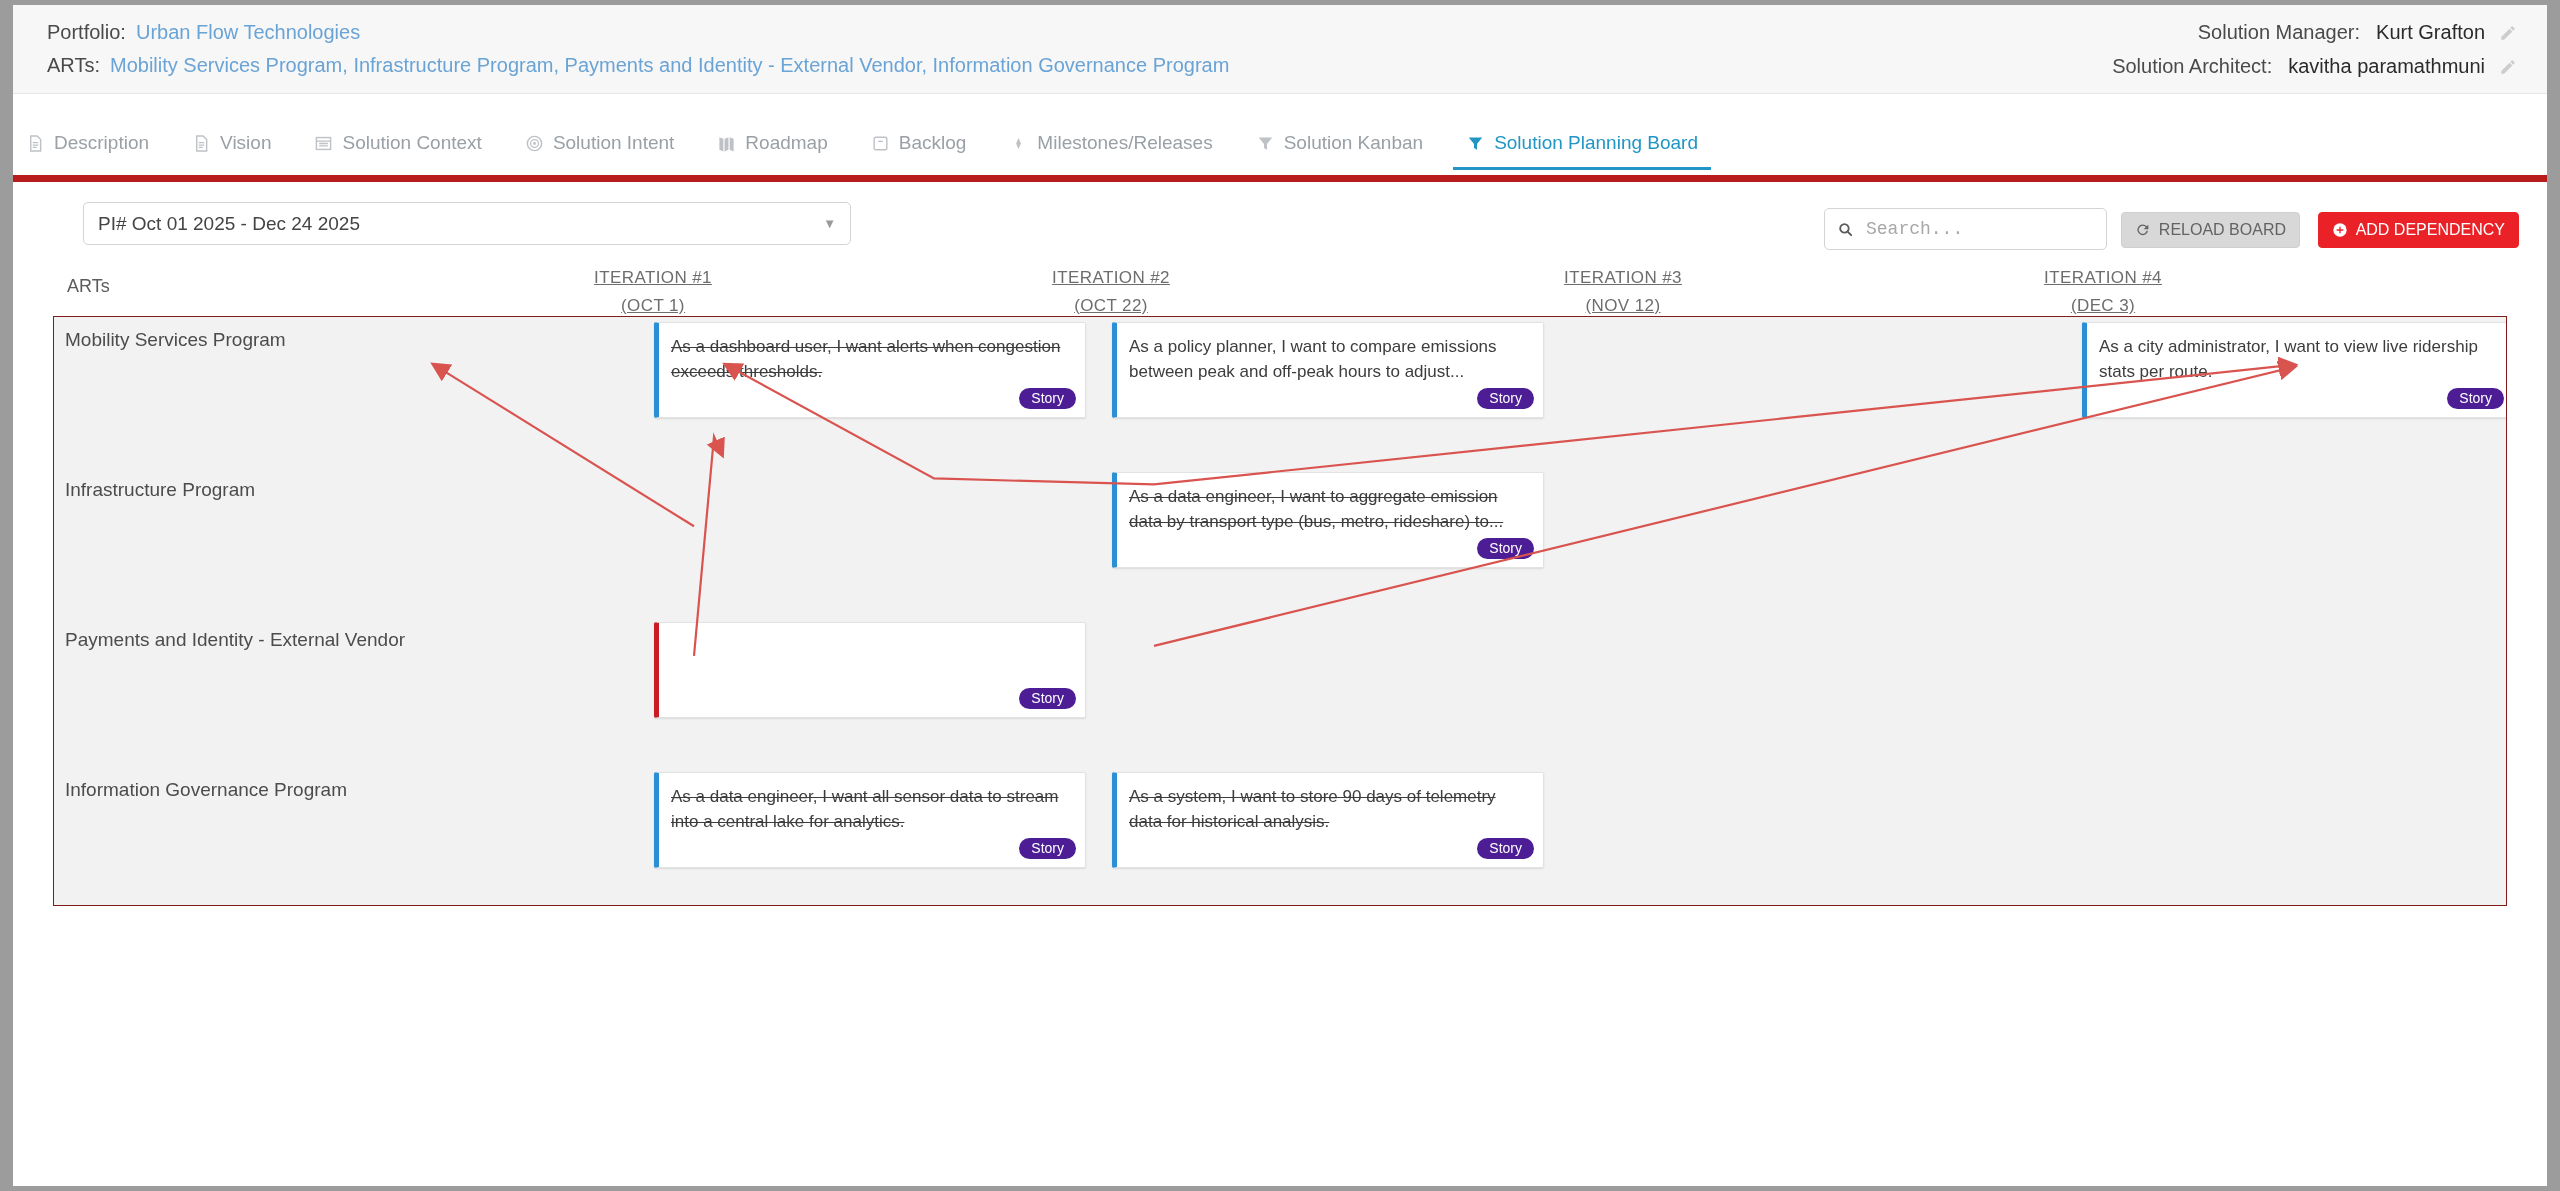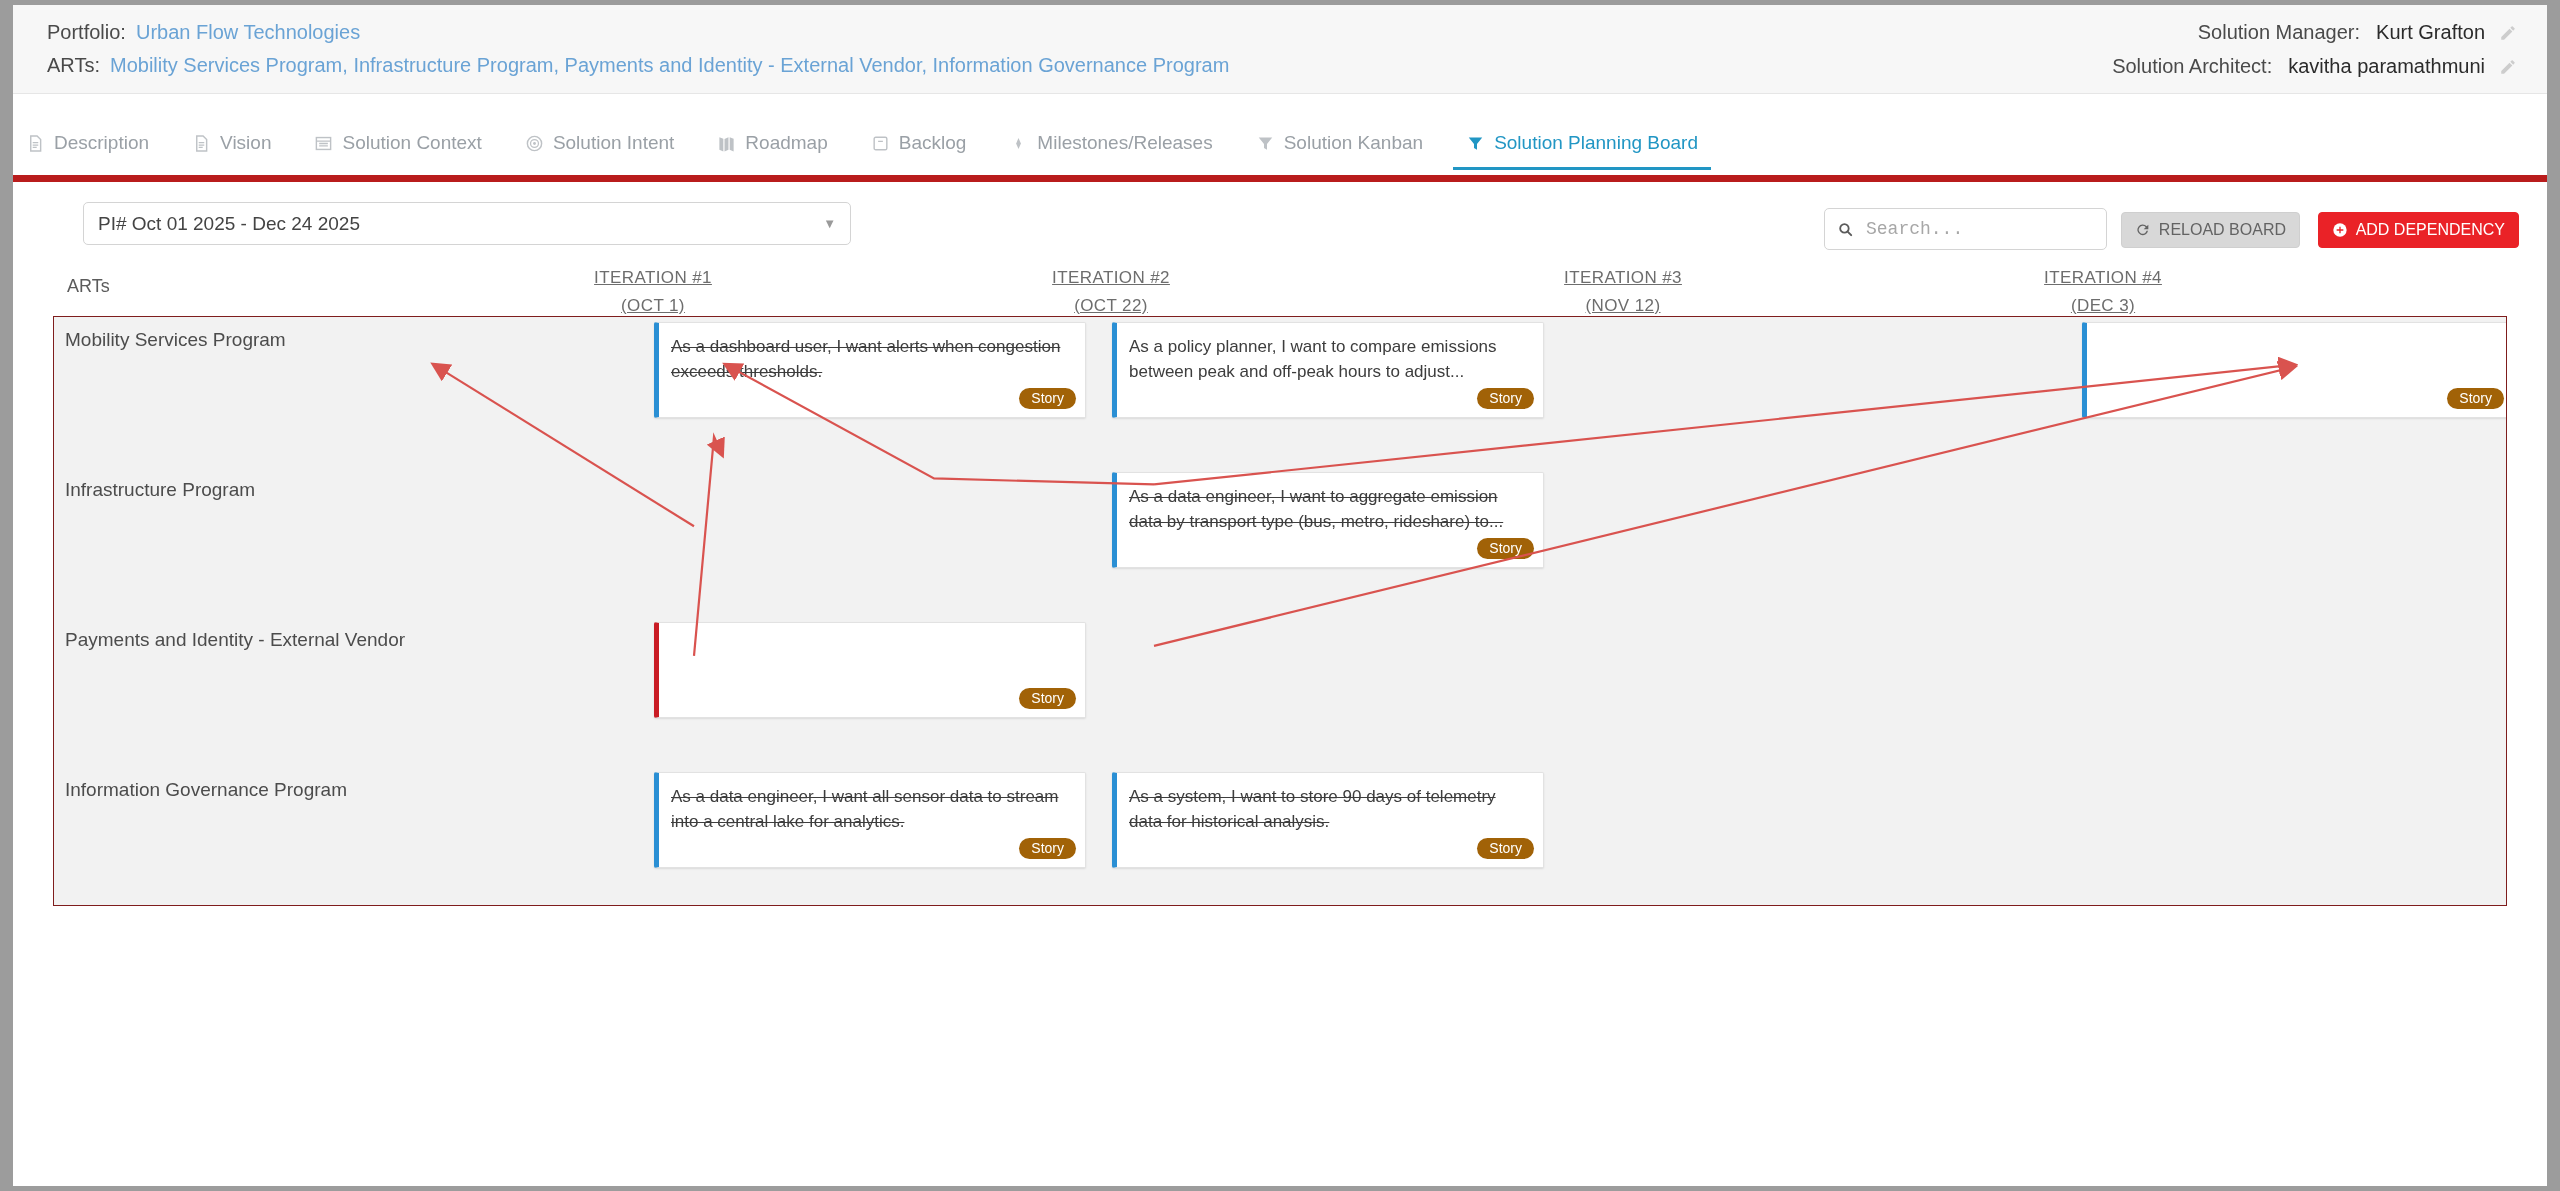--- a/index.html
+++ b/index.html
@@ -125,21 +125,21 @@
     border-left-style: solid; border-radius: 2px;
     box-shadow: 0 1px 2px rgba(0,0,0,.10);
   }
   .card .ctext {
     position: absolute; left: 12px; top: 11px; right: 14px;
     font-size: 17px; line-height: 25px; color: #3d3d3d;
   }
   .card .ctext.struck { text-decoration: line-through; text-decoration-thickness: 1px; }
   .badge {
     position: absolute; right: 9px; bottom: 8px;
-    background: #a16207; color: #fff; border-radius: 11px;
+    background: #4c1d95; color: #fff; border-radius: 11px;
     font-size: 14px; padding: 3px 12px 4px 12px; line-height: 1; margin-top: 41px;
   }
 
   .arrow-layer {
     position: absolute; left: 0; top: 0; width: 100%; height: 100%;
     pointer-events: none;
   }
 </style>
 </head>
 <body>
@@ -300,20 +300,21 @@
           <div class="art-name">Mobility Services Program</div>
           <div class="card" style="left: 600px; top: 5px; border-left-color: rgb(42, 143, 212);">
             <div class="ctext struck">As a dashboard user, I want alerts when congestion exceeds thresholds.</div>
             <div class="badge">Story</div>
           </div>
           <div class="card" style="left: 1058px; top: 5px; border-left-color: rgb(42, 143, 212);">
             <div class="ctext">As a policy planner, I want to compare emissions between peak and off-peak hours to adjust...</div>
             <div class="badge">Story</div>
           </div>
           <div class="card" style="left: 2028px; top: 5px; border-left-color: rgb(42, 143, 212);">
+            <div class="ctext">As a city administrator, I want to view live ridership stats per route.</div>
             <div class="badge">Story</div>
           </div>
         </div>
         <div class="art-row" style="top: 150px;">
           <div class="art-name">Infrastructure Program</div>
           <div class="card" style="left: 1058px; top: 5px; border-left-color: rgb(42, 143, 212);">
             <div class="ctext struck">As a data engineer, I want to aggregate emission data by transport type (bus, metro, rideshare) to...</div>
             <div class="badge">Story</div>
           </div>
         </div>

